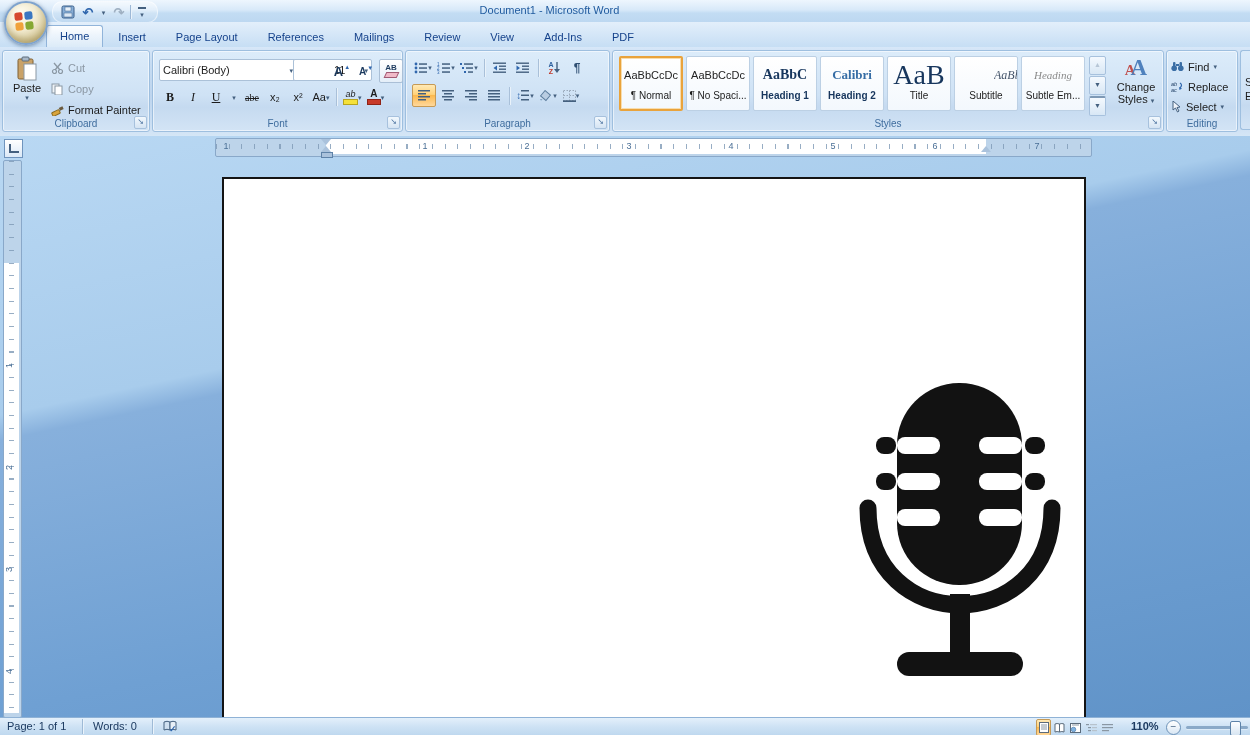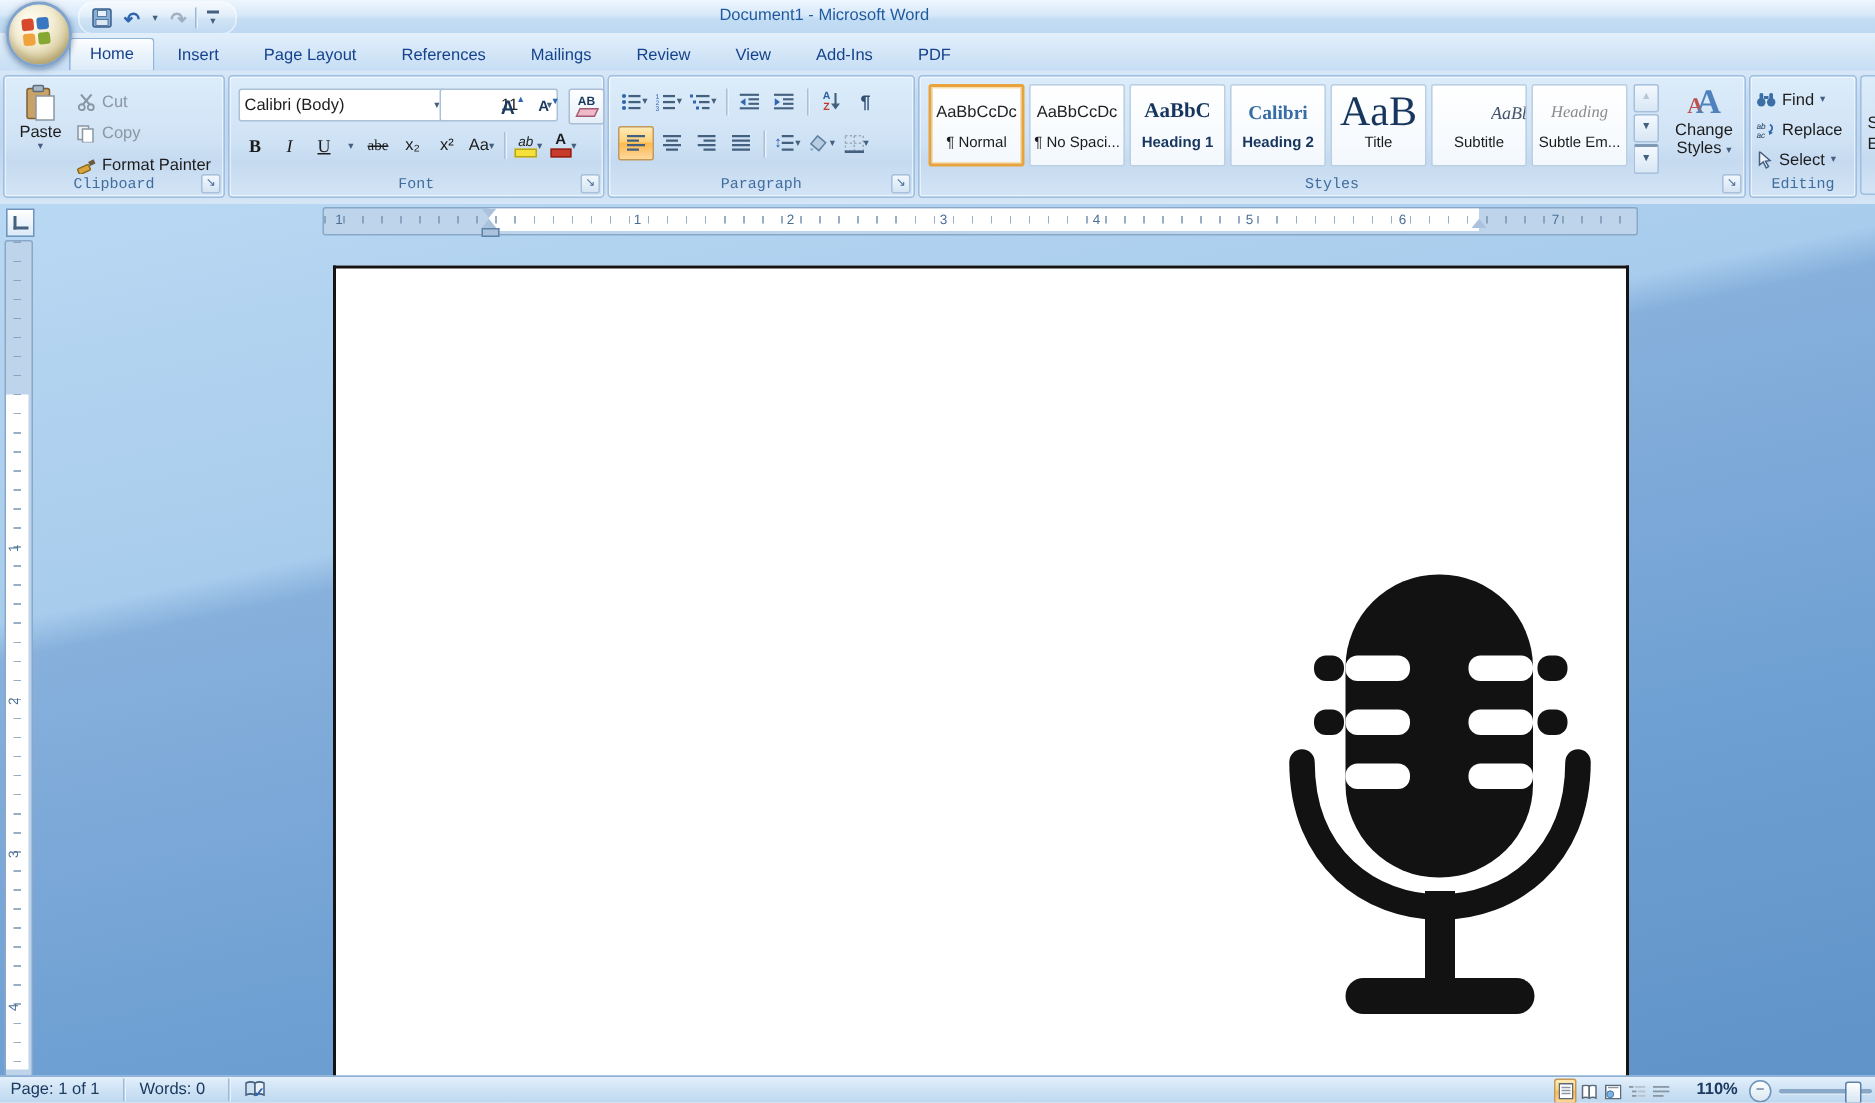--- a/index.html
+++ b/index.html
@@ -27,21 +27,21 @@
   .tabrow{left:0;top:22px;width:1250px;height:25px;background:linear-gradient(#e3effb,#cfe3f6 70%,#c6def4);}
   .tabs{left:46px;top:0;height:25px;display:flex;align-items:flex-end;}
   .tab{padding:5px 15px 4px;color:#15428b;cursor:pointer;white-space:nowrap;}
   .tab.active{background:linear-gradient(#fdfeff,#eef5fc 40%,#dcebf8);border:1px solid #91b4da;border-bottom:none;
     border-radius:3px 3px 0 0;padding:4px 13px 5px;color:#15428b;}
   
   .ribbon{left:0;top:47px;width:1250px;height:89px;border-bottom:1px solid #6f9dc9;
     background:linear-gradient(#d7e7f8,#c6dcf2 18%,#bed5ee 55%,#cadef3 85%,#d5e6f6);}
   .grp{position:absolute;top:3px;height:80px;border:1px solid #9ebfdf;border-radius:3px;
     background:linear-gradient(#dcecfa,#cfe2f5 55%,#c5daf0 70%,#d3e4f5);box-shadow:inset 0 0 0 1px rgba(255,255,255,.55);}
-  .glabel{position:absolute;left:0;right:0;bottom:2px;text-align:center;font-size:10px;color:#3f6d9e;font-family:Liberation Mono, monospace;}
+  .glabel{position:absolute;left:0;right:0;bottom:2px;text-align:center;font-size:10px;color:#3f6d9e;}
   .lnch{position:absolute;right:2px;bottom:2px;width:11px;height:11px;border:1px solid #a7c1dd;border-radius:2px;
     background:linear-gradient(#f2f8fd,#d5e4f3);color:#4a719f;font-size:8px;line-height:10px;text-align:center;cursor:pointer;}
   .dis{color:#8b97a3;}
   .sbtn{display:flex;align-items:center;gap:4px;height:19px;cursor:pointer;white-space:nowrap;}
   
   .paste{left:5px;top:5px;width:38px;height:66px;text-align:center;cursor:pointer;}
   .cliprows{left:48px;top:7px;display:flex;flex-direction:column;gap:2px;}
   
   .combo{position:absolute;height:20px;background:#fff;border:1px solid #abc1d8;border-radius:2px;
     display:flex;align-items:center;padding:0 3px;cursor:pointer;}

